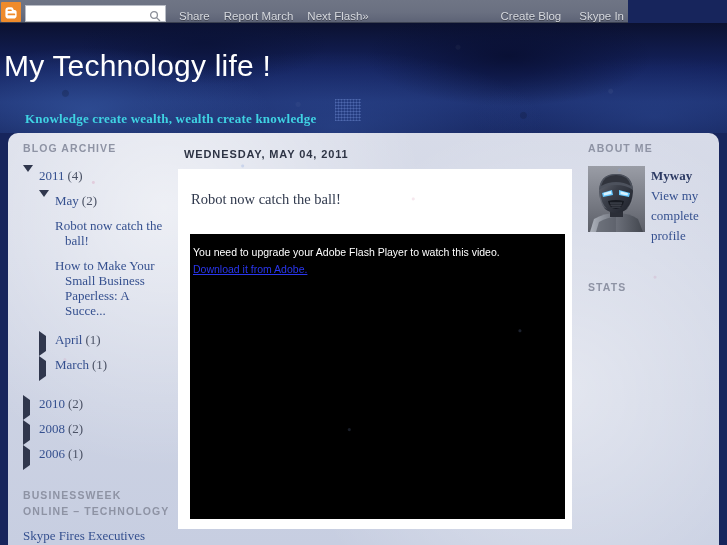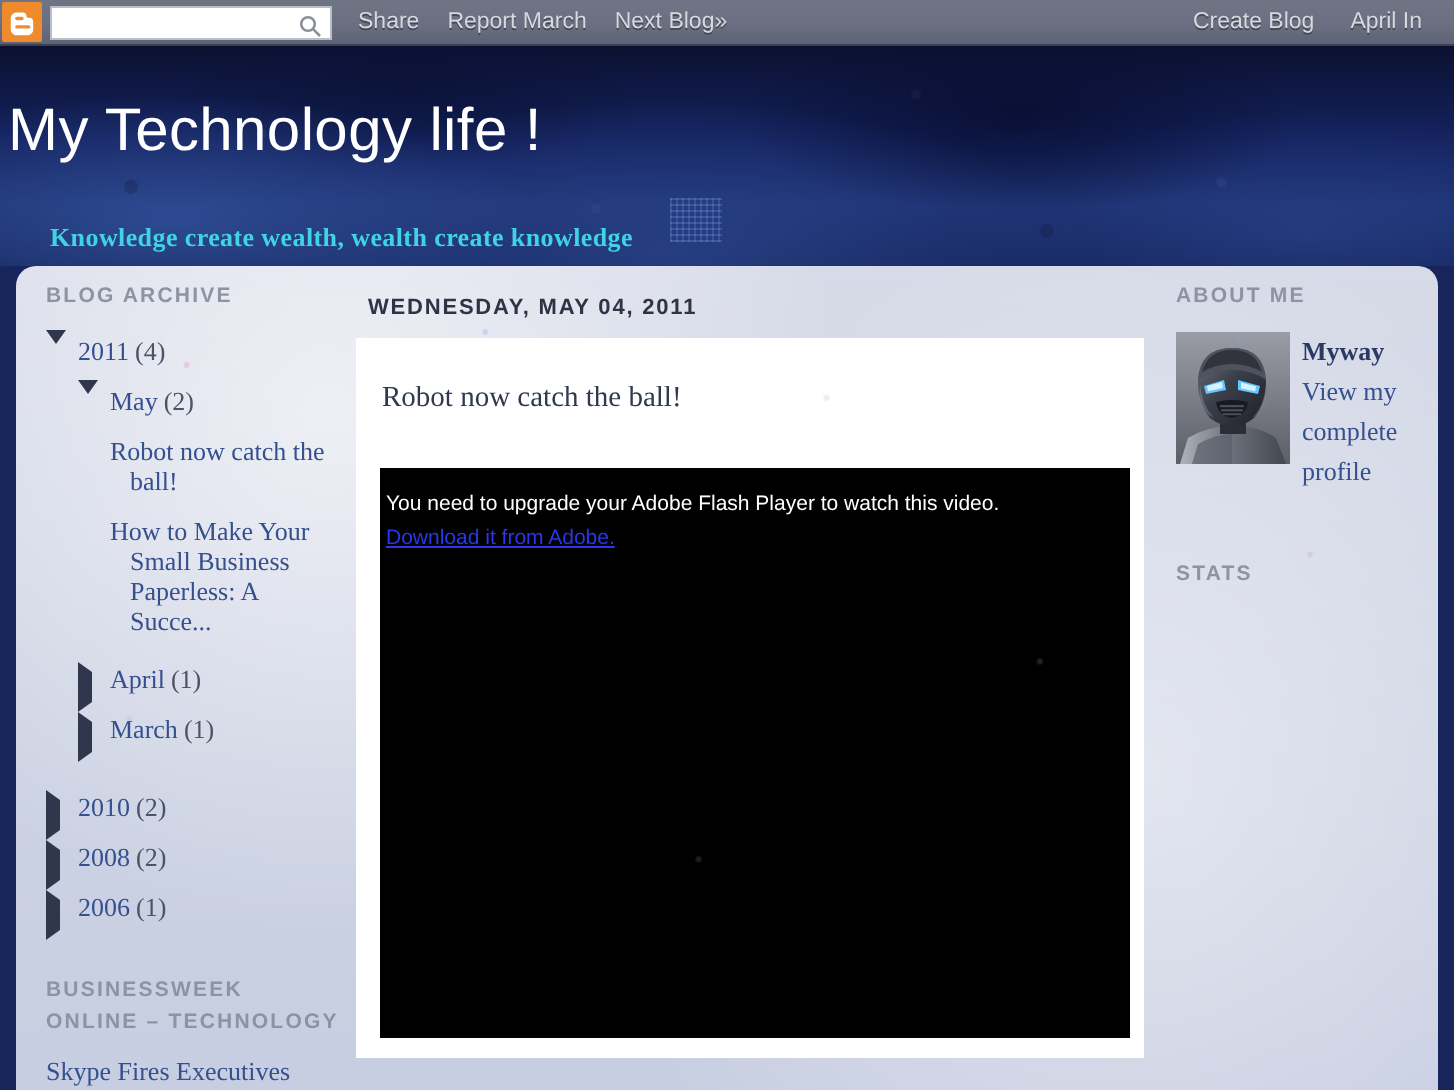--- a/index.html
+++ b/index.html
@@ -8,23 +8,23 @@
     margin: 0; padding: 0;
     width: 727px; height: 545px;
     overflow: hidden;
     background: #17255c;
     font-family: "Liberation Sans", sans-serif;
   }
 
   
   #navbar {
     position: absolute; top: 0; left: 0;
-    width: 727px; height: 23px;
+    width: 628px; height: 23px;
     background: linear-gradient(to bottom, #6f7585 0%, #6a7081 55%, #5d6376 100%);
-    display: flex; align-items: center;
+    display: flex; align-items: flex-end;
     border-bottom: 1px solid #3a4050;
     z-index: 40;
   }
   #navbar .b-logo {
     width: 20px; height: 20px; margin-left: 1px; margin-right: 4px;
     background: #ef8b2c;
     display: flex; align-items: center; justify-content: center;
     border-radius: 1px;
     flex: 0 0 auto;
   }
@@ -46,21 +46,21 @@
   .nav-search .mag {
     position: absolute; right: 4px; top: 2px;
     width: 12px; height: 12px;
   }
   .nav-links { display: flex; align-items: center; margin-left: 13px; }
   .nav-links a, .nav-right a {
     color: #d6d9df; font-size: 11.5px; text-decoration: none;
     margin-right: 14px; white-space: nowrap;
     text-shadow: 0 1px 0 rgba(0,0,0,.35);
   }
-  .nav-right { margin-left: auto; display: flex; align-items: center; padding-right: 16px; }
+  .nav-right { margin-left: auto; display: flex; align-items: center; padding-right: 4px; }
   .nav-right a { margin-right: 0; margin-left: 18px; }
 
   
   #header {
     position: absolute; top: 23px; left: 0;
     width: 727px; height: 110px;
     overflow: hidden;
     background:
       radial-gradient(ellipse 260px 90px at 12% 80%, rgba(60,98,175,.55), transparent 70%),
       radial-gradient(ellipse 300px 110px at 46% 95%, rgba(52,84,160,.5), transparent 70%),
@@ -286,26 +286,26 @@
       <svg width="12" height="12" viewBox="0 0 12 12" aria-hidden="true">
         <circle cx="5" cy="5" r="3.4" fill="none" stroke="#8b8f98" stroke-width="1.3"></circle>
         <line x1="7.6" y1="7.6" x2="11" y2="11" stroke="#8b8f98" stroke-width="1.3"></line>
       </svg>
     </span>
   </div>
 
   <div class="nav-links">
     <a href="#">Share</a>
     <a href="#">Report March</a>
-    <a href="#">Next Blog»</a>
+    <a href="#">Next Flash»</a>
   </div>
 
   <div class="nav-right">
     <a href="#">Create Blog</a>
-    <a href="#">April In</a>
+    <a href="#">Skype In</a>
   </div>
 </div>
 
 <div id="header">
   <div class="hdr-artifact"></div>
   <h1 id="blog-title">My Technology life !</h1>
   <div id="blog-tagline">Knowledge create wealth, wealth create knowledge</div>
 </div>
 
 <div id="outer-wrap">

